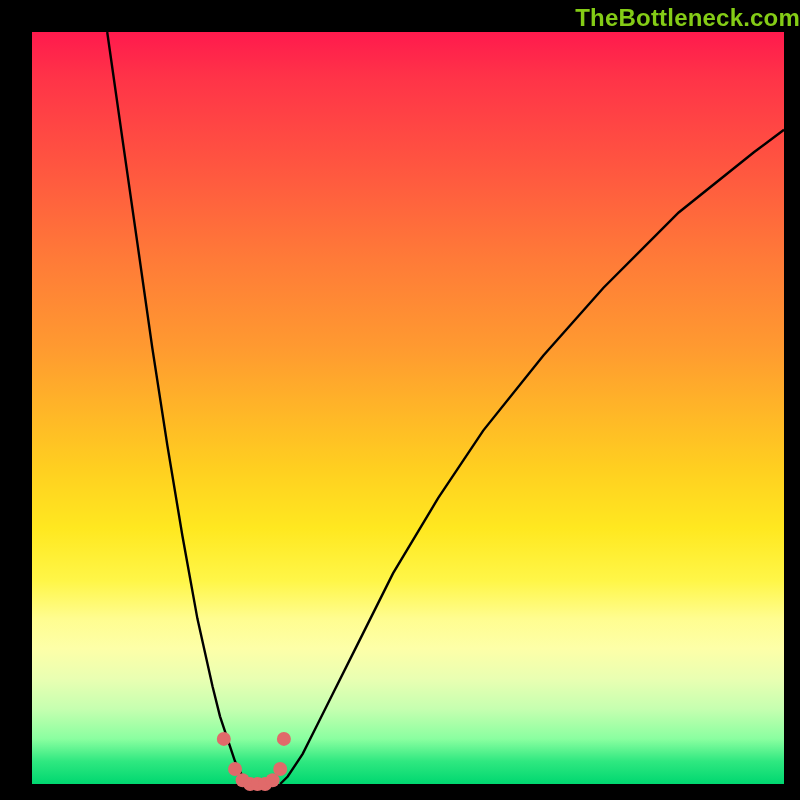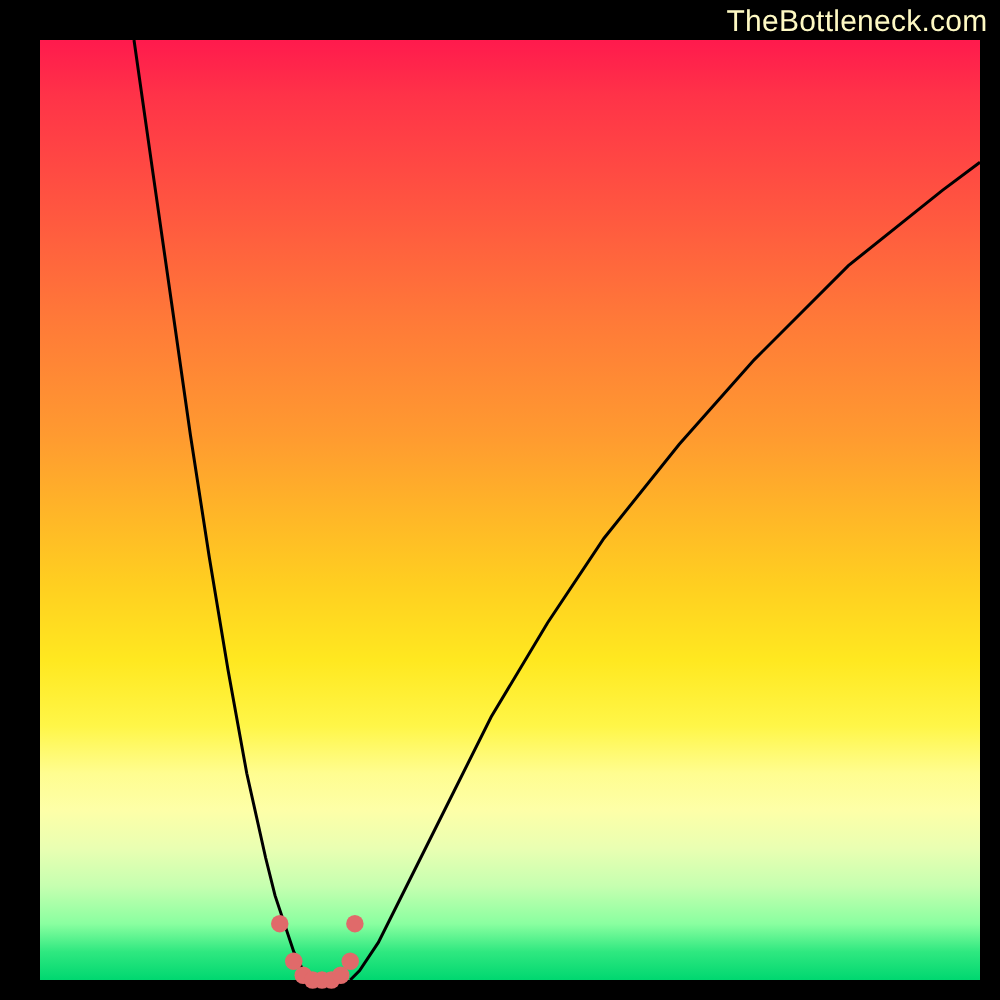--- a/index.html
+++ b/index.html
@@ -40,24 +40,24 @@
       #e9ffb2 86%,
       #c6ffb0 90%,
       #8affa0 94%,
       #2fe880 97%,
       #00d770 100%
     );
   }
   .watermark {
     position: absolute;
     top: 4px;
-    right: 10px;
-    color: #fef9c3;
+    right: 0;
+    color: #84cc16;
     font-size: 24px;
-    font-weight: 400;
+    font-weight: 700;
     letter-spacing: 0.2px;
     z-index: 20;
     user-select: none;
   }
   svg.curve {
     position: absolute;
     left: 0;
     top: 0;
     width: 752px;
     height: 752px;

